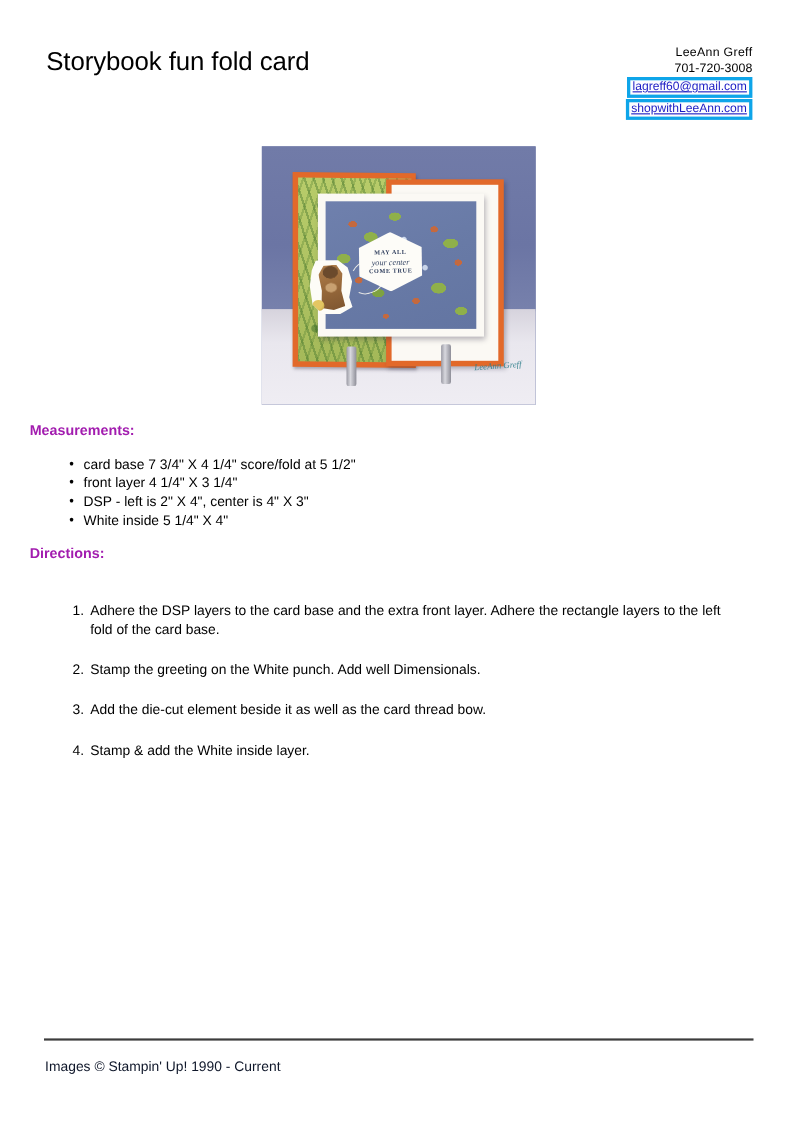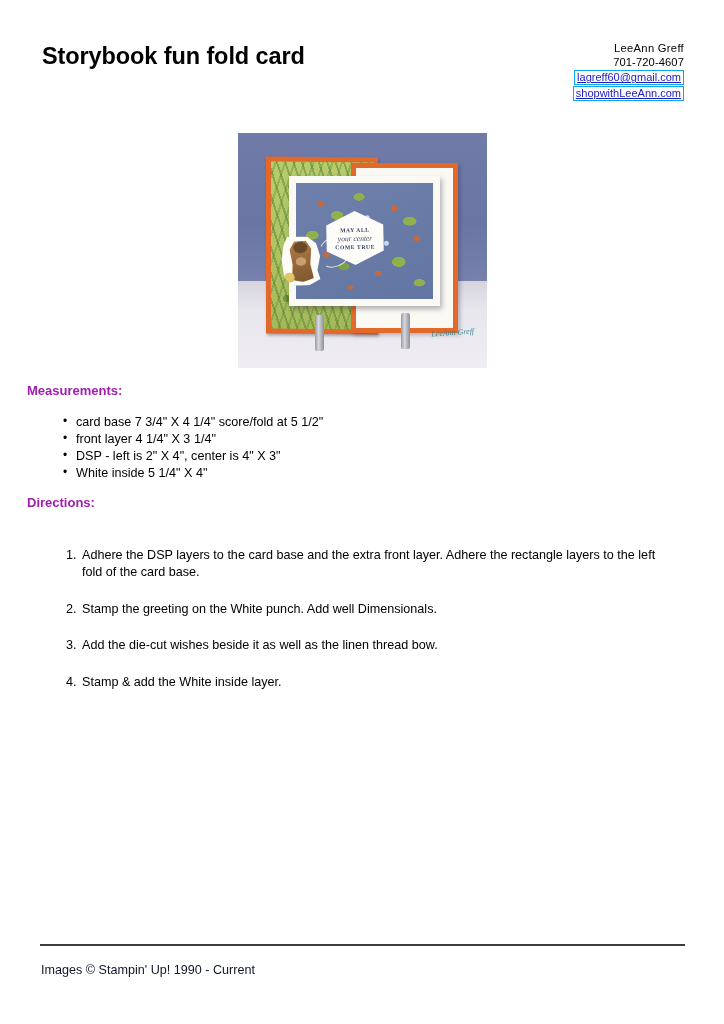--- a/index.html
+++ b/index.html
@@ -22,21 +22,21 @@
     left: 0;
     top: 0;
     width: 724px;
     height: 120px;
   }
   .doc-title {
     position: absolute;
     left: 42px;
     top: 43px;
     font-size: 23.5px;
-    font-weight: 700;
+    font-weight: 400;
     letter-spacing: -0.1px;
     white-space: nowrap;
     color: #000;
   }
   .contact-block {
     position: absolute;
     right: 40px;
     top: 41px;
     width: 200px;
     text-align: right;
@@ -53,21 +53,21 @@
   }
   .link-row {
     display: block;
     text-align: right;
     margin-top: 1px;
   }
   .doc-link {
     display: inline-block;
     color: #1b1bc4;
     text-decoration: underline;
-    border: 1px solid #0ea5e9;
+    border: 3px solid #0ea5e9;
     padding: 0px 2px 0px 2px;
     font-size: 11px;
     line-height: 13px;
     background: #fdfdff;
     cursor: pointer;
   }
 
   
   .photo-frame {
     position: absolute;
@@ -332,21 +332,21 @@
   }
 </style>
 </head>
 <body>
 
 <div class="page-header">
   <div class="doc-title">Storybook fun fold card</div>
 
   <div class="contact-block">
     <span class="contact-name">LeeAnn  Greff</span>
-    <span class="contact-phone">701-720-4607</span>
+    <span class="contact-phone">701-720-3008</span>
     <span class="link-row">
       <span class="doc-link">lagreff60@gmail.com</span>
     </span>
     <span class="link-row">
       <span class="doc-link">shopwithLeeAnn.com</span>
     </span>
   </div>
 </div>
 
 <div class="photo-frame">
@@ -393,18 +393,18 @@
   <li>front layer 4 1/4" X 3 1/4"</li>
   <li>DSP - left is 2" X 4", center is 4" X 3"</li>
   <li>White inside 5 1/4" X 4"</li>
 </ul>
 
 <div class="section-heading" id="directions-heading">Directions:</div>
 
 <ol class="dir-list">
   <li>Adhere the DSP layers to the card base and the extra front layer.  Adhere the rectangle layers to the left fold of the card base.</li>
   <li>Stamp the greeting on the White punch. Add well Dimensionals.</li>
-  <li>Add the die-cut wishes beside it as well as the linen thread bow.</li>
+  <li>Add the die-cut element beside it as well as the card thread bow.</li>
   <li>Stamp &amp; add the White inside layer.</li>
 </ol>
 
 <div class="footer-rule"></div>
 <div class="footer-text">Images © Stampin' Up! 1990 - Current</div>
 
 </body></html>

